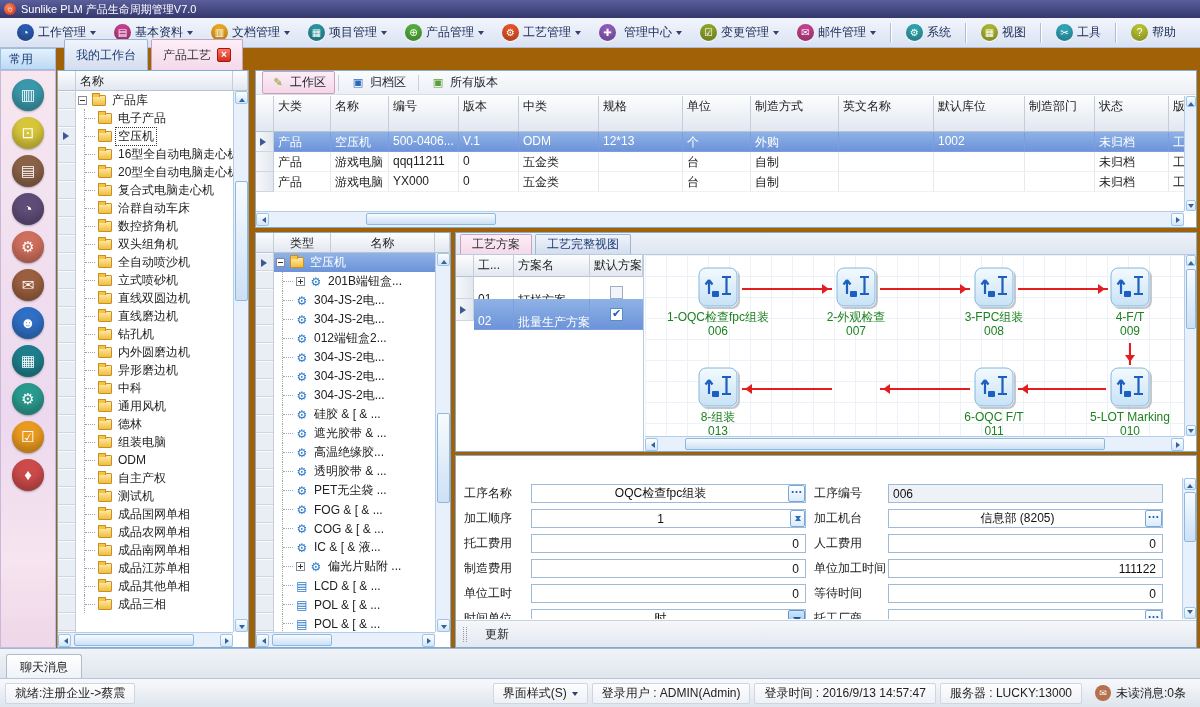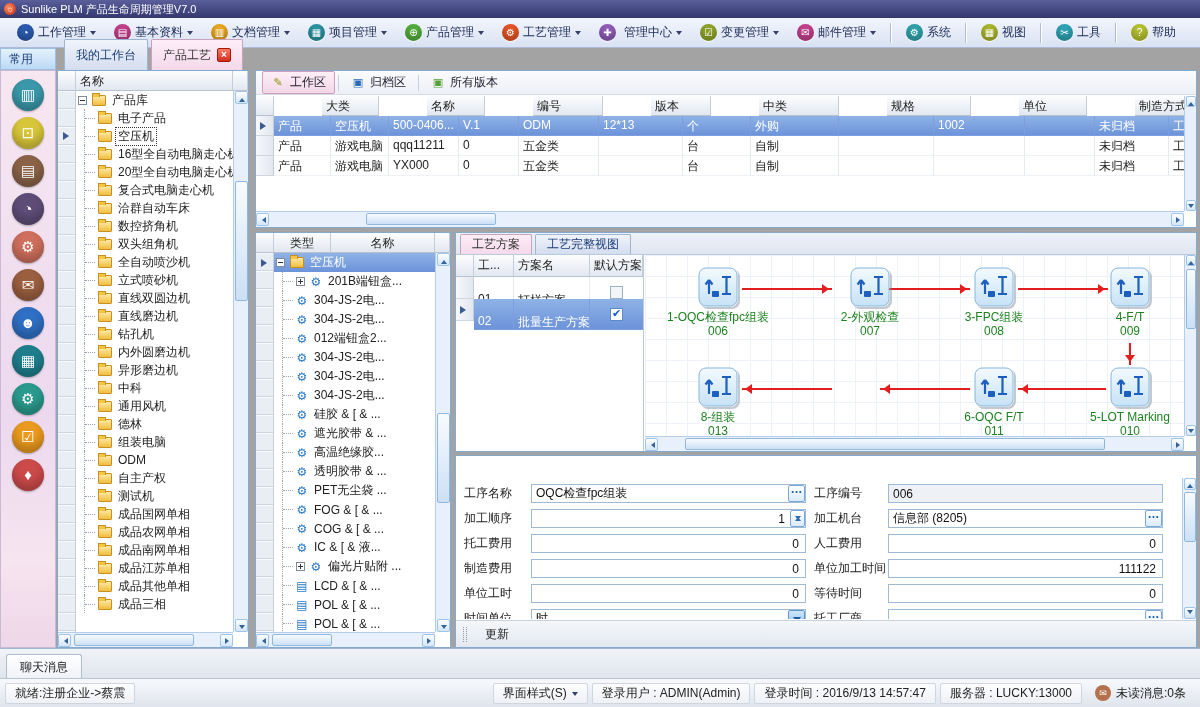--- a/index.html
+++ b/index.html
@@ -1,19 +1,19 @@
 <!DOCTYPE html>
 <html><head>
 <meta charset="utf-8">
 <style>
   * { box-sizing:border-box; margin:0; padding:0; }
   body { background:#888; }
   #app { position:relative; width:1200px; height:707px; overflow:hidden;
          font-family:"Liberation Sans","DejaVu Sans",sans-serif; font-size:12px; color:#222;
-         background:#a3a3a3; }
+         background:#a16207; }
 
   
   .titlebar { position:absolute; left:0; top:0; width:1200px; height:18px;
     background:linear-gradient(#5a5e9a,#34386e); color:#fff; font-size:11px;
     display:flex; align-items:center; gap:5px; padding-left:4px; }
   .appicon { width:12px; height:12px; border-radius:50%;
     background:radial-gradient(circle at 35% 35%,#ff8a5a,#c02818);
     color:#ffe; font-size:9px; line-height:12px; text-align:center; }
   .appicon::before { content:'☼'; }
 
@@ -122,21 +122,21 @@
   .wbtn { display:flex; align-items:center; gap:5px; padding:2px 8px; border:1px solid transparent;
     border-radius:2px; color:#223; cursor:pointer; }
   .wbtn.active { background:linear-gradient(#fdeef6,#f3d7e8); border-color:#cf9ebc; }
   .wsep { width:1px; height:16px; background:#c8d0dd; margin:0 3px; }
   .ticon { width:14px; height:13px; font-size:11px; line-height:13px; text-align:center; flex:none; }
   [data-name="workspace-icon"]::before{content:'✎'; color:#8a9a18;}
   [data-name="archive-zone-icon"]::before{content:'▣'; color:#2a6cb8;}
   [data-name="all-versions-icon"]::before{content:'▣'; color:#57a03a;}
   .ptab { position:absolute; left:0; top:25px; right:12px; bottom:16px; overflow:hidden; }
   .prow { display:flex; }
-  .th { height:20px;margin-left:48px; } .tdd { height:20px; border-right:1px solid #e6eaf0; border-bottom:1px solid #eef1f5;
+  .th { height:36px; } .tdd { height:20px; border-right:1px solid #e6eaf0; border-bottom:1px solid #eef1f5;
     padding:2px 4px; white-space:nowrap; overflow:hidden; flex:none; }
   .tg { width:18px; flex:none; background:linear-gradient(90deg,#f6f8fb,#e2e7ef);
     border-right:1px solid #c6cdd9; border-bottom:1px solid #cfd6e0; position:relative; }
   .prow.sel .tdd { background:linear-gradient(#8fb2e6,#6c93d9); color:#fff; border-color:#7d9ede; }
   .c1{width:57px}.c2{width:58px}.c3{width:70px}.c4{width:60px}.c5{width:80px}.c6{width:84px}
   .c7{width:68px}.c8{width:88px}.c9{width:95px}.c10{width:91px}.c11{width:70px}.c12{width:74px}.c13{width:40px}
 
   
   .cpanel { left:255px; top:232px; width:196px; height:416px; }
   .cp-hd { position:absolute; left:0; top:0; right:0; height:20px; display:flex; }
@@ -189,21 +189,21 @@
     display:flex; align-items:flex-end; padding-left:4px; gap:3px; }
   .dform { position:absolute; left:0; top:22px; right:14px; bottom:28px; padding-top:3px; overflow:hidden; }
   .frow { display:flex; align-items:center; height:25px; padding-left:8px; }
   .flab { width:67px; flex:none; white-space:nowrap; overflow:hidden; }
   .flab2 { width:74px; flex:none; margin-left:8px; white-space:nowrap; overflow:hidden; }
   .fwrap { position:relative; width:275px; flex:none; }
   .fwrap input { width:100%; height:19px; border:1px solid #9fbad6; background:#fff; padding:0 4px;
     font:12px "Liberation Sans","DejaVu Sans",sans-serif; color:#111; }
   .fwrap input.num { text-align:right; padding-right:6px; }
   .fwrap input.ro { background:#eef1f6; }
-  .fwrap input.pad { padding-right:20px; }
+  .fwrap input.pad { padding-right:20px;text-align:center; }
   .dots { position:absolute; right:1px; top:1px; width:17px; height:17px;
     background:linear-gradient(#ffffff,#dbeafc); border:1px solid #78a8d8; color:#1c64b4;
     font-weight:bold; line-height:13px; text-align:center; border-radius:2px; cursor:pointer; }
   .dots::before { content:'…'; position:relative; top:-3px; }
   .spin { position:absolute; right:1px; top:1px; width:15px; height:17px;
     background:linear-gradient(#fff,#dbeafc); border:1px solid #78a8d8; border-radius:2px; cursor:pointer; }
   .spin::before { content:''; position:absolute; left:4px; top:3px; border:3px solid transparent; border-bottom:4px solid #2b6cb4; }
   .spin::after { content:''; position:absolute; left:4px; bottom:3px; border:3px solid transparent; border-top:4px solid #2b6cb4; }
   .cmb { position:absolute; right:1px; top:1px; width:17px; height:17px; border-radius:2px;
     background:linear-gradient(#cfe6fb,#8fc3f0); border:1px solid #5f97cf; cursor:pointer; }
@@ -809,21 +809,21 @@
       <div class="fnode" style="left:8px; top:12px;" data-name="flow-node-oqc-fpc">
         <span class="fnode-icon" data-name="process-step-icon"><svg viewBox="0 0 40 40" width="40" height="40">
               <rect x="1" y="1" width="38" height="38" rx="7" fill="url(#ng)" stroke="#86b6dc"></rect>
               <path d="M11 27V13M11 13l-3.5 4.5M11 13l3.5 4.5" stroke="#1d5fc0" stroke-width="2.2" fill="none"></path>
               <path d="M24 10h9M28.5 10v17M24 27h9" stroke="#1d5fc0" stroke-width="2.2" fill="none"></path>
               <rect x="14" y="24" width="7" height="6" rx="1" fill="#1d5fc0"></rect>
             </svg></span>
         <div class="fnode-name" data-name="flow-node-name">1-OQC检查fpc组装</div>
         <div class="fnode-name" data-name="flow-node-code">006</div>
       </div>
-      <div class="fnode" style="left:160px; top:12px;" data-name="flow-node-visual-inspection">
+      <div class="fnode" style="left:146px; top:12px;" data-name="flow-node-visual-inspection">
         <span class="fnode-icon" data-name="process-step-icon"><svg viewBox="0 0 40 40" width="40" height="40">
               <rect x="1" y="1" width="38" height="38" rx="7" fill="url(#ng)" stroke="#86b6dc"></rect>
               <path d="M11 27V13M11 13l-3.5 4.5M11 13l3.5 4.5" stroke="#1d5fc0" stroke-width="2.2" fill="none"></path>
               <path d="M24 10h9M28.5 10v17M24 27h9" stroke="#1d5fc0" stroke-width="2.2" fill="none"></path>
               <rect x="14" y="24" width="7" height="6" rx="1" fill="#1d5fc0"></rect>
             </svg></span>
         <div class="fnode-name" data-name="flow-node-name">2-外观检查</div>
         <div class="fnode-name" data-name="flow-node-code">007</div>
       </div>
       <div class="fnode" style="left:284px; top:12px;" data-name="flow-node-fpc-assembly">

